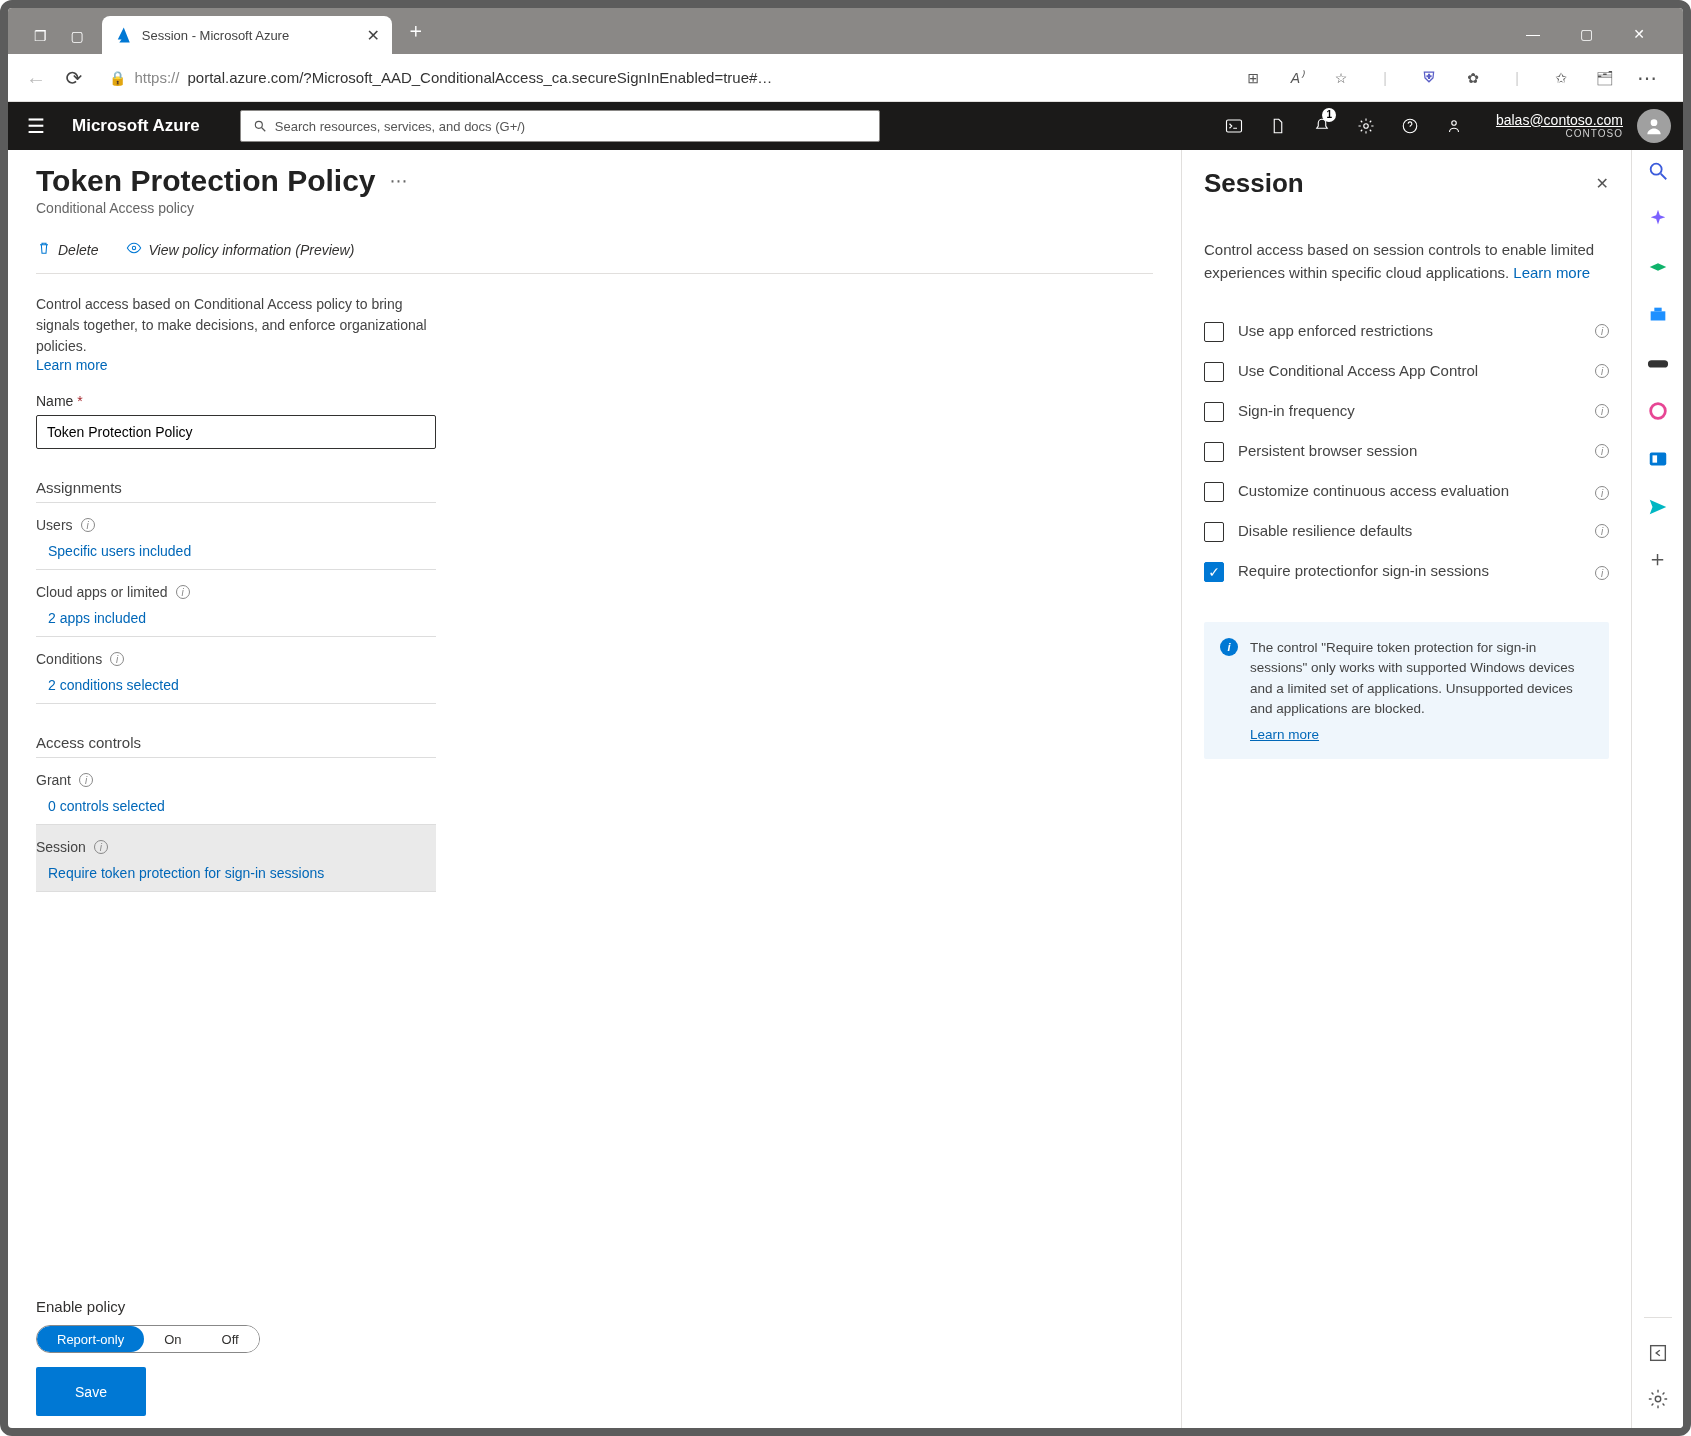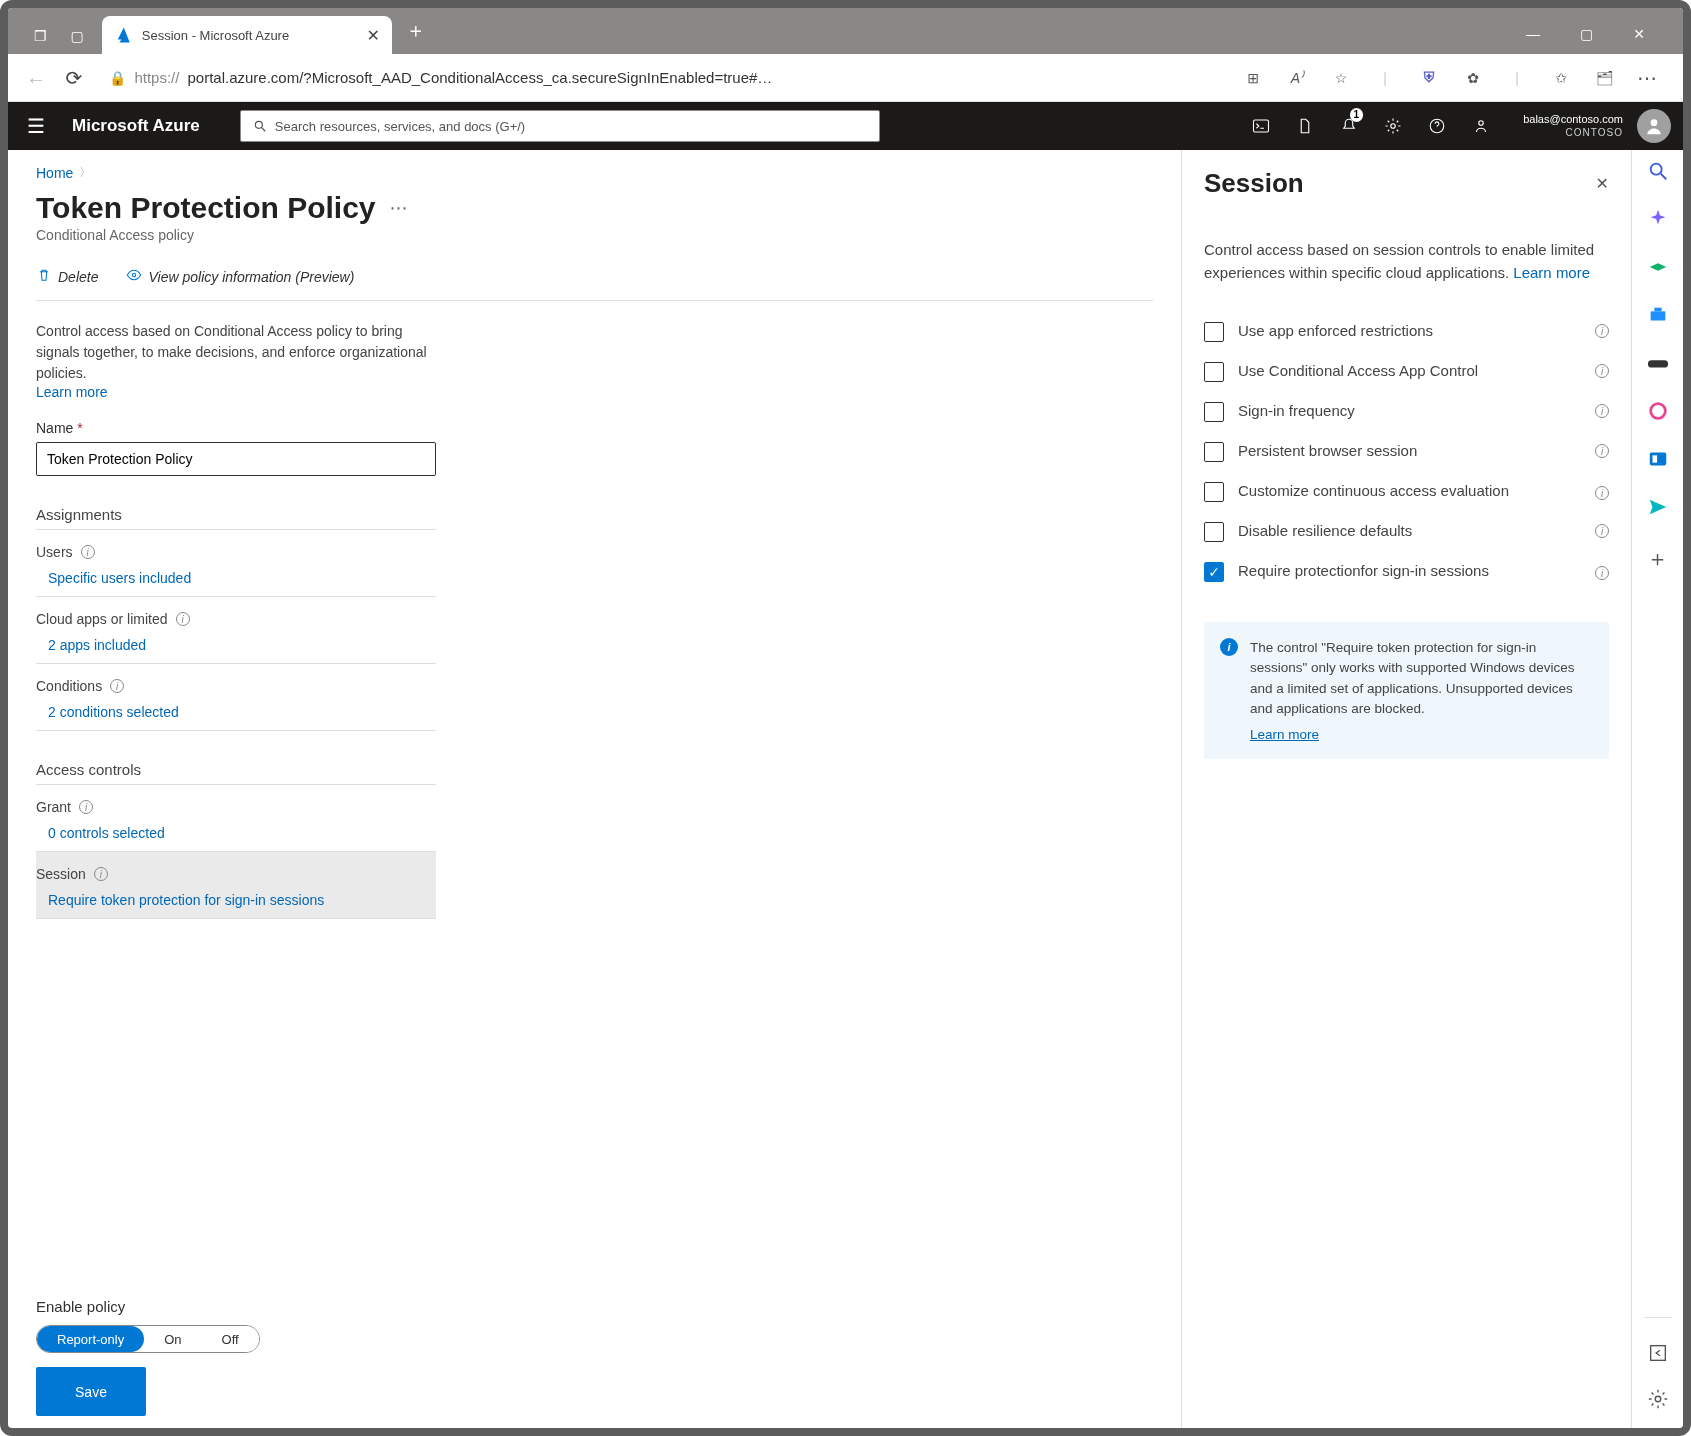--- a/index.html
+++ b/index.html
@@ -42,21 +42,21 @@
   .brand { font-size:17px; font-weight:600; padding:0 28px 0 8px; white-space:nowrap;}
   .search-wrap { flex:0 0 640px; }
   .search-box { width:100%; height:32px; background:#fff; border:1px solid #8a8886; border-radius:2px; display:flex; align-items:center; padding:0 12px; gap:8px; color:#555; font-size:13px;}
   .search-box svg { width:14px; height:14px; }
   .top-right { margin-left:auto; display:flex; align-items:center; height:100%; }
   .top-icons { display:flex; }
   .top-icon { width:44px; display:flex; align-items:center; justify-content:center; height:48px; cursor:pointer; position:relative; color:#fff; }
   .top-icon svg { width:18px; height:18px; }
   .notif-badge { position:absolute; top:6px; right:8px; background:#fff; color:#000; border-radius:8px; font-size:10px; padding:0 4px; line-height:14px; font-weight:600;}
   .account { display:flex; flex-direction:column; align-items:flex-end; padding:0 8px 0 20px; line-height:1.2;}
-  .account .email { font-size:11px; }
+  .account .email { font-size:14px;text-decoration:underline; }
   .account .tenant { font-size:10px; letter-spacing:1px; text-transform:uppercase; color:#d0d0d0;}
   .avatar { width:34px; height:34px; border-radius:50%; background:#a0a0a0; margin:0 12px 0 6px; display:flex; align-items:center; justify-content:center; color:#fff;}
 
   
   .workspace { flex:1; display:flex; min-height:0;}
   .main-col { flex:1; padding:14px 28px 12px 28px; overflow:auto; display:flex; flex-direction:column;}
   .side-panel { width:450px; border-left:1px solid var(--border); display:flex; flex-direction:column; padding:18px 22px 12px 22px; }
   .edge-sidebar { width:52px; border-left:1px solid var(--border); display:flex; flex-direction:column; align-items:center; padding:10px 0; gap:26px; background:#fff;}
   .edge-sidebar svg, .edge-sidebar span { width:22px; height:22px; cursor:pointer; }
   .edge-sidebar .edge-add { font-size:22px; color:#555; }
@@ -224,24 +224,20 @@
           <circle cx="12" cy="8" r="4" fill="#fff"></circle>
           <path d="M4 22c0-4 4-7 8-7s8 3 8 7" fill="#fff"></path>
         </svg>
       </div>
   </div>
 </div>
 
 <div class="workspace">
 
   <div class="main-col">
-    <div class="breadcrumb">
-      <a href="#" class="link">Home</a>
-      <span class="chevron">〉</span>
-    </div>
     <div class="page-title-row">
       <div class="page-title">Token Protection Policy</div>
       <div class="page-title-more">⋯</div>
     </div>
     <div class="page-subtitle">Conditional Access policy</div>
 
     <div class="toolbar">
       <div class="toolbar-btn">
         <span class="ticon"><svg viewBox="0 0 24 24">
               <path d="M6 7h12M9 7V5h6v2M8 7l1 13h6l1-13" fill="none" stroke="#0078d4" stroke-width="1.6"></path>

